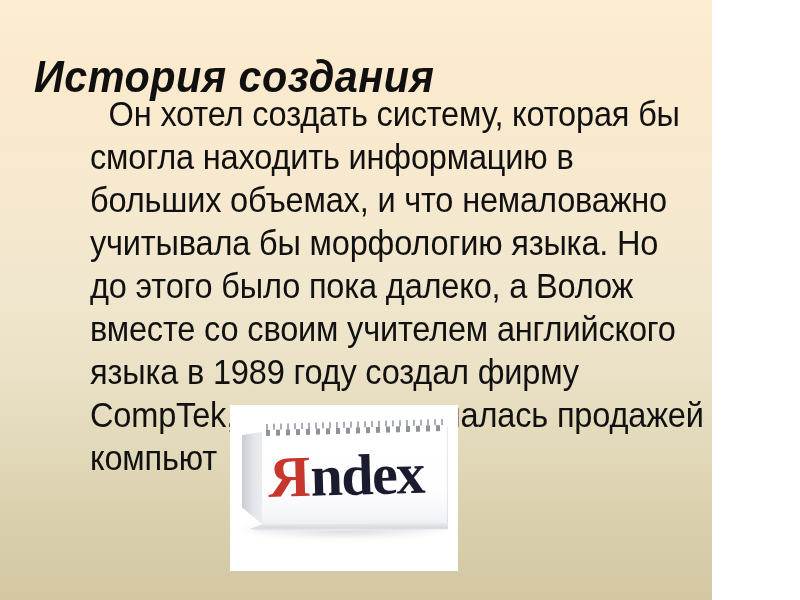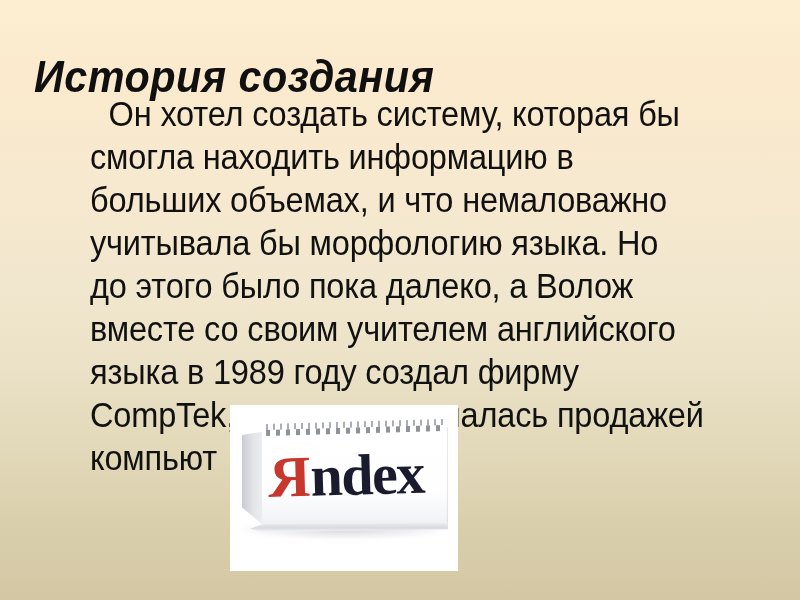--- a/index.html
+++ b/index.html
@@ -9,21 +9,21 @@
   }
   body {
     width: 800px;
     height: 600px;
     overflow: hidden;
     font-family: "Liberation Sans", "DejaVu Sans", sans-serif;
   }
 
   #slide {
     position: relative;
-    width: 800px;
+    width: 712px;
     height: 600px;
     overflow: hidden;
     background: linear-gradient(to bottom,
         #FDEED2 0%,
         #FBEACD 12%,
         #F7E9CF 30%,
         #F1E7CE 48%,
         #EAE1C6 62%,
         #E2D9BA 75%,
         #DACFAC 87%,

